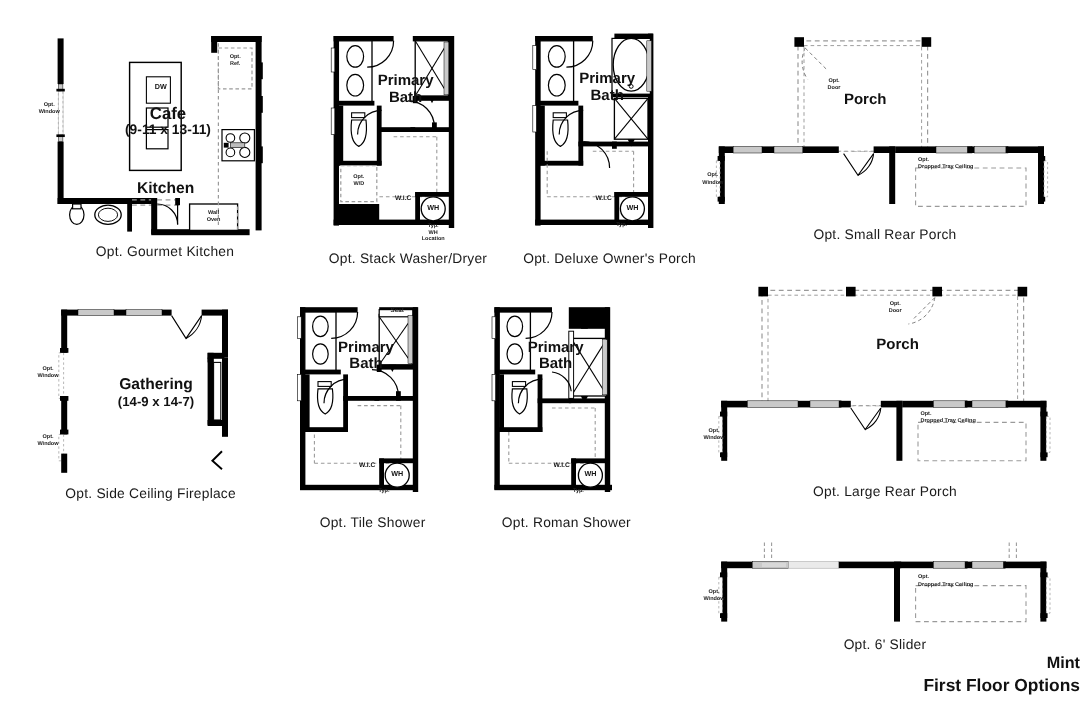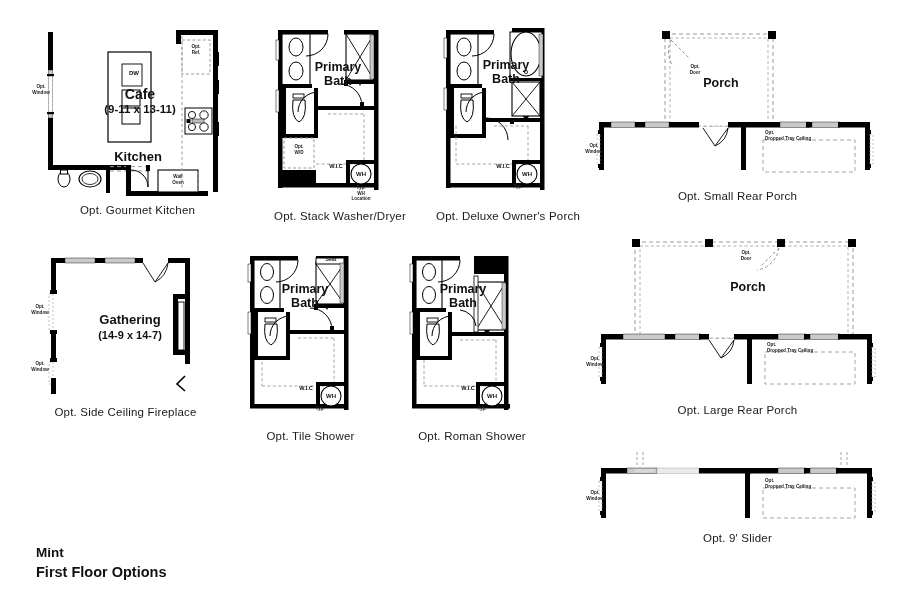--- a/index.html
+++ b/index.html
@@ -50,24 +50,23 @@
     font-family: "Liberation Sans", sans-serif;
     font-size: 5.6px;
     font-weight: bold;
     color: #111;
     text-align: center;
     white-space: nowrap;
   }
   .title-block {
     position: absolute;
     width: 100%;
-    text-align: left;
+    text-align: right;
     font-weight: bold;
     color: #111;
-    padding-left: 36px;
   }
   svg { display: block; overflow: visible; }
 </style>
 </head>
 <body>
 
 <div id="page">
 
   <div class="panel" style="left:30px; top:22px; width:215px; height:200px;">
     <svg width="215" height="175" viewBox="0 0 215 175">
@@ -701,21 +700,21 @@
     <div class="tiny b" style="left:-3px; top:42px; width:26px;">
       <span>Opt.</span><br>
       <span>Window</span>
     </div>
     <div class="tiny b" style="left:180px; top:30px; width:96px; text-align:left;">
       <span>Opt.</span><br>
       <span>Dropped Tray Ceiling</span>
     </div>
 
     <div class="caption" style="left:0; top:84px; width:305px;">
-      <span>Opt. 9' Slider</span>
+      <span>Opt. 6' Slider</span>
     </div>
   </div>
 
   <div class="title-block" style="left:0; top:545px; font-size:13.5px;">
     <span>Mint</span>
   </div>
   <div class="title-block" style="left:0; top:564px; font-size:14.5px;">
     <span>First Floor Options</span>
   </div>
 

